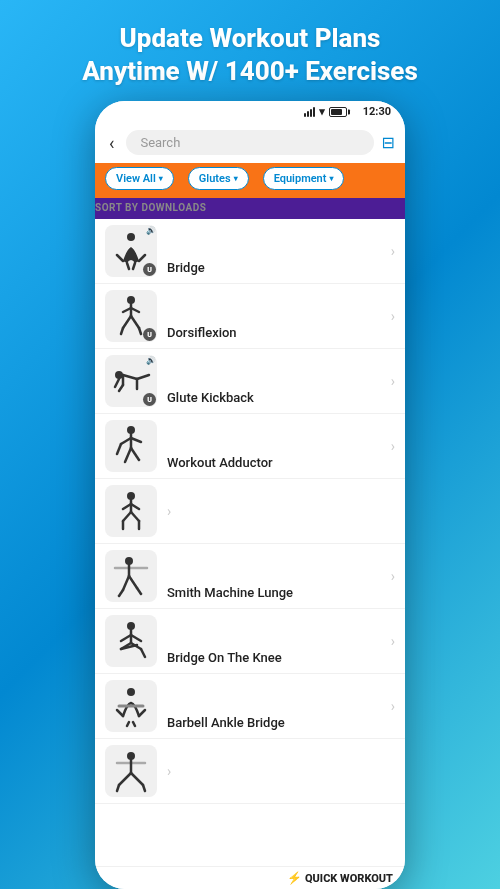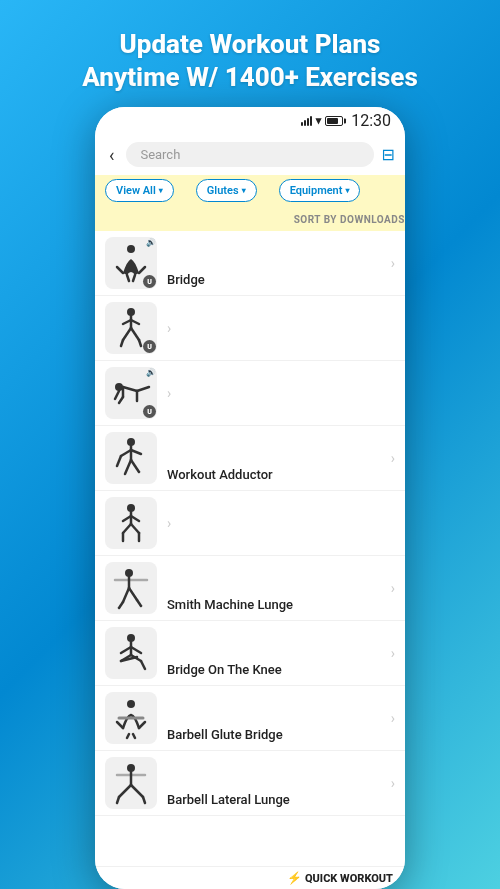--- a/index.html
+++ b/index.html
@@ -14,21 +14,21 @@
       font-family: 'Roboto', Arial, sans-serif;
       overflow: hidden;
       position: relative;
     }
 
     .headline {
       color: #fff;
       font-size: 26px;
       font-weight: 800;
       text-align: center;
-      padding: 28px 20px 14px;
+      padding: 22px 20px 14px;
       line-height: 1.25;
       text-shadow: 0 1px 3px rgba(0,0,0,0.2);
       width: 100%;
     }
 
     .phone-frame {
       width: 310px;
       background: #f5f5f5;
       border-radius: 30px;
       box-shadow: 0 8px 40px rgba(0,0,0,0.35);
@@ -129,23 +129,23 @@
       font-size: 13px;
     }
 
     .filter-icon {
       color: #0288d1;
       font-size: 16px;
       cursor: pointer;
     }
 
     .filter-row {
-      background: #fef9c3;
-      display: flex;
-      gap: 22px;
+      background: #f97316;
+      display: flex;
+      gap: 14px;
       padding: 4px 10px 8px;
     }
 
     .filter-chip {
       background: #fff;
       border: 1.5px solid #0288d1;
       border-radius: 20px;
       padding: 4px 10px;
       font-size: 11px;
       font-weight: 600;
@@ -154,27 +154,27 @@
       align-items: center;
       gap: 3px;
       cursor: pointer;
     }
 
     .filter-chip .chevron {
       font-size: 8px;
     }
 
     .sort-label {
-      text-align: right;
+      text-align: left;
       font-size: 10px;
       font-weight: 700;
       color: #888;
       letter-spacing: 0.5px;
       padding: 4px 0 6px;
-      background: #fef9c3;
+      background: #4c1d95;
     }
 
     .exercise-list {
       flex: 1;
       overflow-y: auto;
       background: #fff;
     }
 
     .exercise-item {
       display: flex;
@@ -284,21 +284,21 @@
         <span style="height:6px;"></span>
         <span style="height:8px;"></span>
         <span style="height:10px;"></span>
       </div>
 
       <span style="font-size:11px;">▾</span>
 
       <div class="battery-icon">
         <div class="battery-fill"></div>
       </div>
-      <span style="margin-left:4px;font-size:16px;font-weight:400;">12:30</span>
+      <span style="margin-left:12px;font-size:11px;font-weight:700;">12:30</span>
     </div>
   </div>
 
   <div class="search-bar-row">
     <span class="back-btn">‹</span>
     <div class="search-input-container">
       <span class="search-placeholder">Search</span>
     </div>
     <span class="filter-icon">⊟</span>
   </div>
@@ -344,36 +344,38 @@
     <path d="M22 10 L22 22" stroke="#333" stroke-width="2.5" stroke-linecap="round"></path>
     <path d="M22 22 L14 34" stroke="#333" stroke-width="2.5" stroke-linecap="round"></path>
     <path d="M22 22 L30 34" stroke="#333" stroke-width="2.5" stroke-linecap="round"></path>
     <path d="M14 34 L12 40" stroke="#333" stroke-width="2.5" stroke-linecap="round"></path>
     <path d="M30 34 L32 40" stroke="#333" stroke-width="2.5" stroke-linecap="round"></path>
     <path d="M22 14 L14 18" stroke="#333" stroke-width="2.5" stroke-linecap="round"></path>
     <path d="M22 14 L30 18" stroke="#333" stroke-width="2.5" stroke-linecap="round"></path>
   </svg>
           <span class="u-badge">U</span>
         </div>
+        <span class="exercise-name">Dorsiflexion</span>
         <span class="exercise-chevron">›</span>
       </div>
       <div class="exercise-item">
         <div class="exercise-thumb">
           <svg viewBox="0 0 44 44" xmlns="http://www.w3.org/2000/svg">
     <circle cx="10" cy="16" r="4" fill="#333"></circle>
     <path d="M14 16 L28 20" stroke="#333" stroke-width="2.5" stroke-linecap="round"></path>
     <path d="M28 20 L28 30" stroke="#333" stroke-width="2.5" stroke-linecap="round"></path>
     <path d="M28 20 L40 16" stroke="#333" stroke-width="2.5" stroke-linecap="round"></path>
     <path d="M14 16 L14 26" stroke="#333" stroke-width="2.5" stroke-linecap="round"></path>
     <path d="M14 26 L10 32" stroke="#333" stroke-width="2.5" stroke-linecap="round"></path>
     <path d="M10 20 L6 28" stroke="#333" stroke-width="2.5" stroke-linecap="round"></path>
   </svg>
           <span class="sound-badge" style="font-size: 8px;">🔊</span>
           <span class="u-badge">U</span>
         </div>
+        <span class="exercise-name">Glute Kickback</span>
         <span class="exercise-chevron">›</span>
       </div>
       <div class="exercise-item">
         <div class="exercise-thumb">
           <svg viewBox="0 0 44 44" xmlns="http://www.w3.org/2000/svg">
     <circle cx="22" cy="6" r="4" fill="#333"></circle>
     <path d="M22 10 L22 24" stroke="#333" stroke-width="2.5" stroke-linecap="round"></path>
     <path d="M22 24 L16 38" stroke="#333" stroke-width="2.5" stroke-linecap="round"></path>
     <path d="M22 24 L30 36" stroke="#333" stroke-width="2.5" stroke-linecap="round"></path>
     <path d="M22 14 L12 20" stroke="#333" stroke-width="2.5" stroke-linecap="round"></path>
@@ -435,36 +437,35 @@
           <svg viewBox="0 0 44 44" xmlns="http://www.w3.org/2000/svg">
     <circle cx="22" cy="8" r="4" fill="#333"></circle>
     <path d="M14 32 Q18 20 22 19 Q26 20 30 32" stroke="#333" stroke-width="2.5" fill="none" stroke-linecap="round"></path>
     <line x1="14" y1="32" x2="8" y2="26" stroke="#333" stroke-width="2.5" stroke-linecap="round"></line>
     <line x1="30" y1="32" x2="36" y2="26" stroke="#333" stroke-width="2.5" stroke-linecap="round"></line>
     <line x1="20" y1="38" x2="18" y2="42" stroke="#333" stroke-width="2.5" stroke-linecap="round"></line>
     <line x1="24" y1="38" x2="26" y2="42" stroke="#333" stroke-width="2.5" stroke-linecap="round"></line>
     <line x1="10" y1="22 " x2="34" y2="22" stroke="#888" stroke-width="3" stroke-linecap="round"></line>
   </svg>
         </div>
-        <span class="exercise-name">Barbell Glute Bridge</span>
+        <span class="exercise-name">Barbell Ankle Bridge</span>
         <span class="exercise-chevron">›</span>
       </div>
       <div class="exercise-item">
         <div class="exercise-thumb">
           <svg viewBox="0 0 44 44" xmlns="http://www.w3.org/2000/svg">
     <circle cx="22" cy="7" r="4" fill="#333"></circle>
     <path d="M8 14 L36 14" stroke="#aaa" stroke-width="2.5" stroke-linecap="round"></path>
     <path d="M22 11 L22 24" stroke="#333" stroke-width="2.5" stroke-linecap="round"></path>
     <path d="M22 24 L10 36" stroke="#333" stroke-width="2.5" stroke-linecap="round"></path>
     <path d="M22 24 L34 36" stroke="#333" stroke-width="2.5" stroke-linecap="round"></path>
     <path d="M10 36 L8 42" stroke="#333" stroke-width="2.5" stroke-linecap="round"></path>
     <path d="M34 36 L36 42" stroke="#333" stroke-width="2.5" stroke-linecap="round"></path>
   </svg>
         </div>
-        <span class="exercise-name">Barbell Lateral Lunge</span>
         <span class="exercise-chevron">›</span>
       </div>
     </div>
 
   <div class="quick-workout-bar">
     <div class="quick-workout-btn">
       <span class="lightning-icon">⚡</span>
       <span>QUICK WORKOUT</span>
     </div>
   </div>

